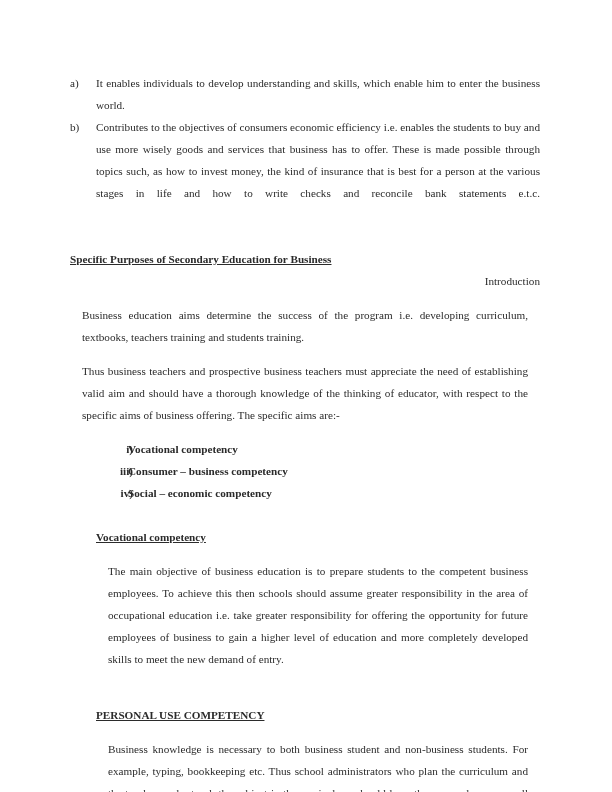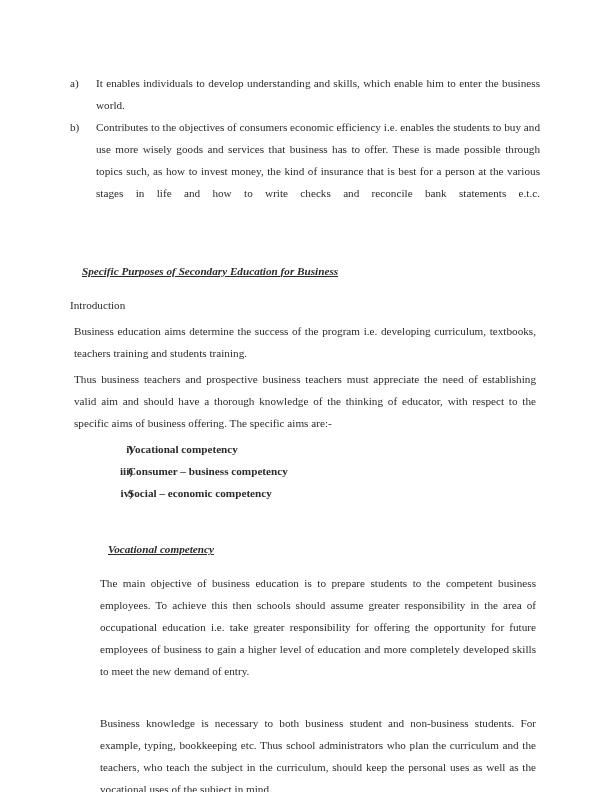--- a/index.html
+++ b/index.html
@@ -49,40 +49,39 @@
   .alpha-item:last-child .alpha-text::after {
     content: "";
     display: inline-block;
     width: 100%;
   }
 
   
   .heading {
     font-weight: bold;
     text-decoration: underline;
-    margin: 12px;
-    font-style: italic;
+    margin: 0;
   }
   .spacer {
     height: 22px;
   }
 
   
   .para {
-    margin: 4px;
+    margin: 12px;
     text-align: justify;
     text-justify: inter-word;
   }
   .para.last::after,
   .para-nojust {
     
   }
   .para-nojust {
     margin: 0;
-    text-align: left;
+    text-align: right;
   }
 
   
   .roman-list {
     margin: 0;
     padding: 0;
     list-style: none;
   }
   .roman-item {
     position: relative;
@@ -159,18 +158,19 @@
     <div class="spacer"></div>
 
     <div class="indent-block">
       <div class="heading">Vocational competency</div>
       <div class="para">The main objective of business education is to prepare students to the competent business employees. To achieve this then schools should assume greater responsibility in the area of occupational education i.e. take greater responsibility for offering the opportunity for future employees of business to gain a higher level of education and more completely developed skills to meet the new demand of entry.</div>
     </div>
 
     <div class="spacer"></div>
 
     <div class="indent-block">
+      <div class="heading">PERSONAL USE COMPETENCY</div>
       <div class="para">Business knowledge is necessary to both business student and non-business students. For example, typing, bookkeeping etc. Thus school administrators who plan the curriculum and the teachers, who teach the subject in the curriculum, should keep the personal uses as well as the vocational uses of the subject in mind.</div>
       <div class="heading">Consumer business competency</div>
     </div>
 
   </div>
 </div>
 
 </body></html>

